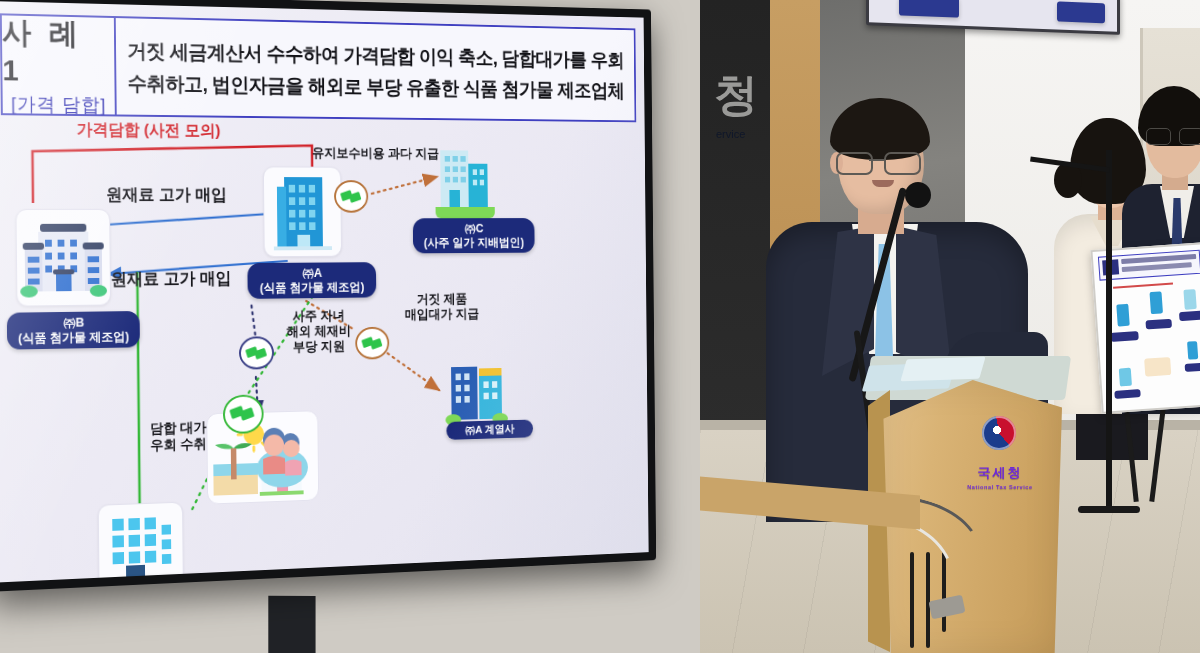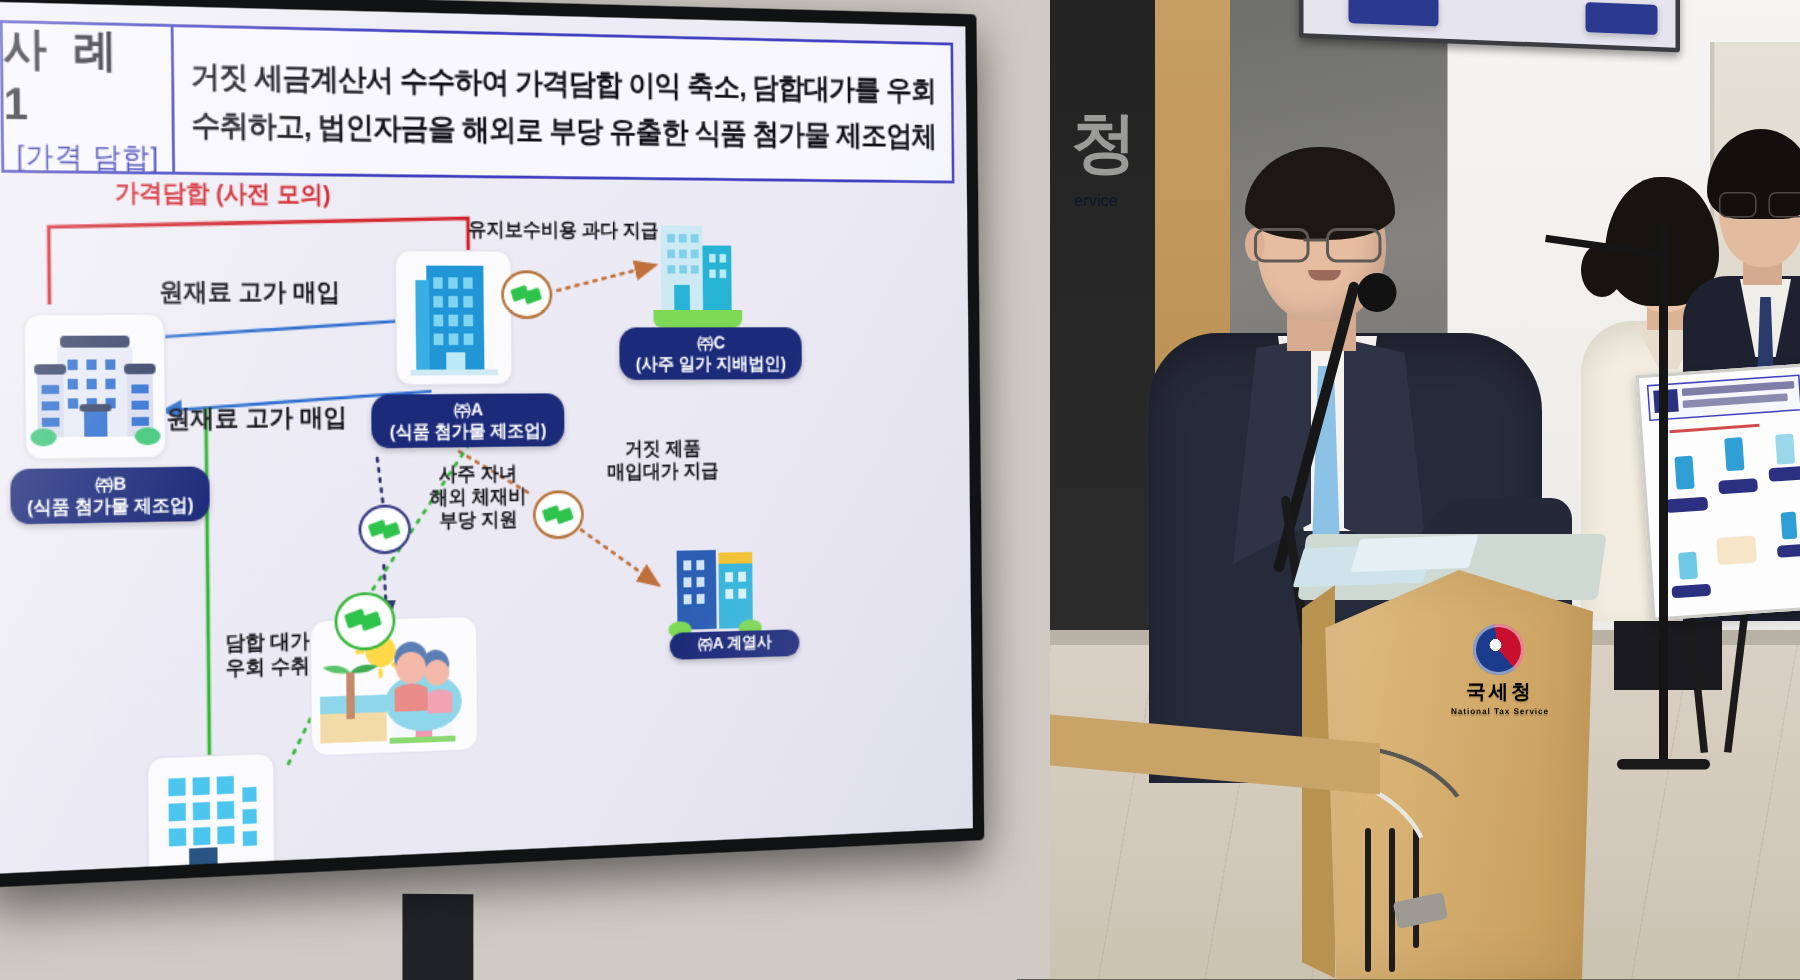--- a/index.html
+++ b/index.html
@@ -162,21 +162,21 @@
             background:linear-gradient(100deg,#e2c08a 0%,#d9b375 30%,#cda463 72%,#c49a58 100%);
             clip-path:polygon(4% 14%,52% 0,100% 10%,96% 100%,8% 100%);
             box-shadow:inset 0 0 40px rgba(0,0,0,.10);}
   .pod-side{position:absolute;left:0;top:34px;width:22px;height:262px;background:#b8934f;
             clip-path:polygon(0 6%,100% 0,100% 100%,0 96%);}
   .pod-emblem{position:absolute;left:114px;top:60px;width:34px;height:34px;border-radius:50%;
               background:conic-gradient(from 200deg,#1b3c8c 0deg 150deg,#c8102e 150deg 300deg,#1b3c8c 300deg 360deg);
               box-shadow:0 0 0 2px rgba(255,255,255,.5) inset;}
   .pod-emblem:after{content:"";position:absolute;left:7px;top:7px;width:20px;height:20px;border-radius:50%;
               background:radial-gradient(circle at 40% 35%,#fff 0 22%,transparent 23%);}
-  .pod-name{position:absolute;left:96px;top:96px;width:72px;text-align:center;color:#000000;
+  .pod-name{position:absolute;left:96px;top:108px;width:72px;text-align:center;color:#6d28d9;
             font-size:13px;font-weight:bold;letter-spacing:2px;text-shadow:0 1px 1px rgba(0,0,0,.3);}
   .pod-name small{display:block;font-size:5.5px;letter-spacing:.6px;opacity:.92;margin-top:2px;}
   .pod-slots{position:absolute;left:42px;top:196px;width:56px;height:96px;}
   .pod-slots i{position:absolute;top:0;width:4px;height:96px;background:#1e1d1b;border-radius:2px;}
   .pod-slots i:nth-child(1){left:0;} .pod-slots i:nth-child(2){left:16px;}
   .pod-slots i:nth-child(3){left:32px;height:80px;}
   .pod-paper{position:absolute;left:-2px;top:8px;width:86px;height:26px;background:#cfe3ea;
              transform:skewX(-18deg) rotate(-2deg);border-radius:2px;}
   .pod-paper2{position:absolute;left:36px;top:2px;width:78px;height:22px;background:#e4f0f3;
              transform:skewX(-18deg) rotate(-2deg);border-radius:2px;}

